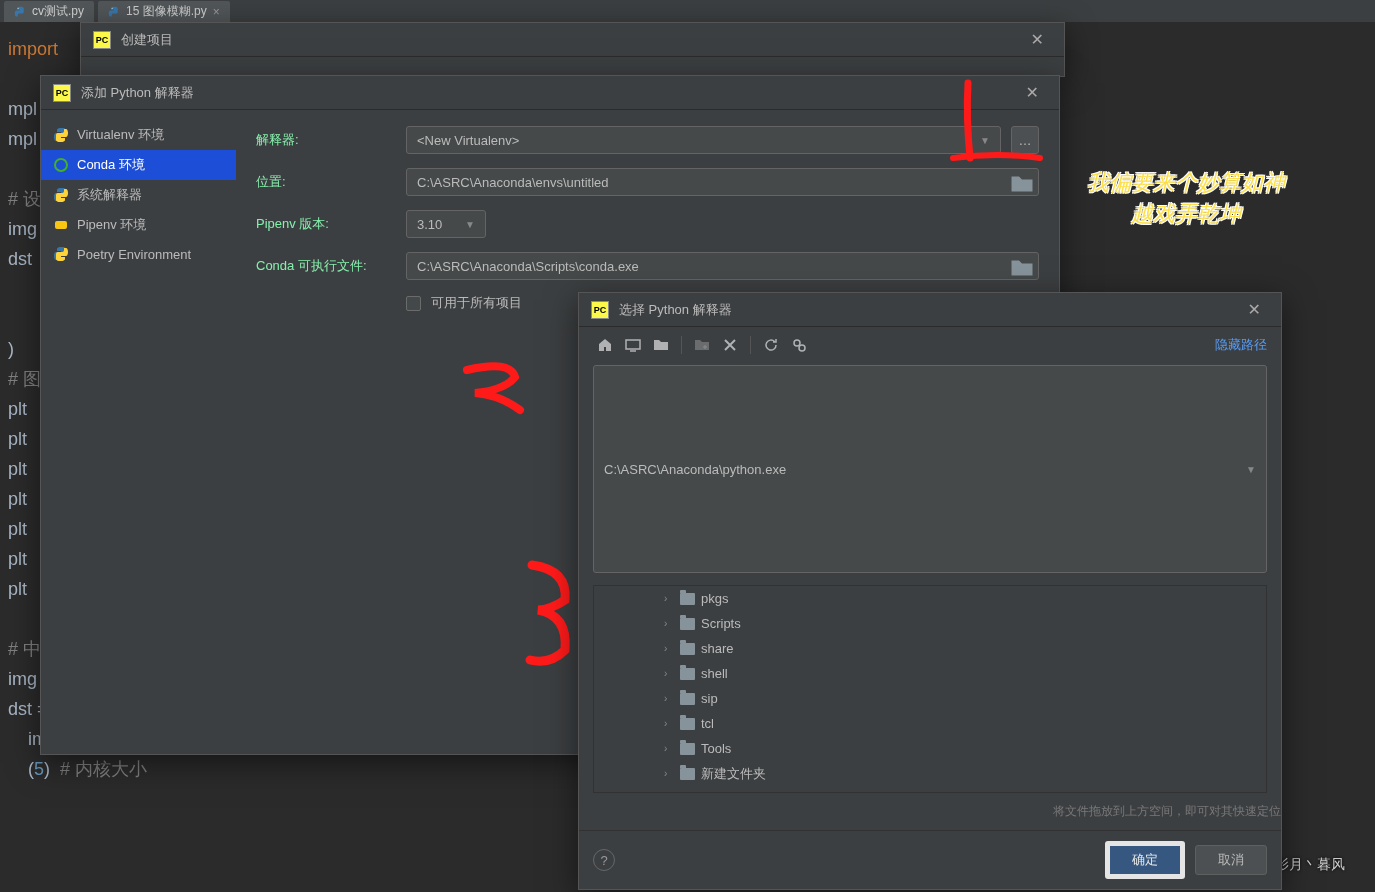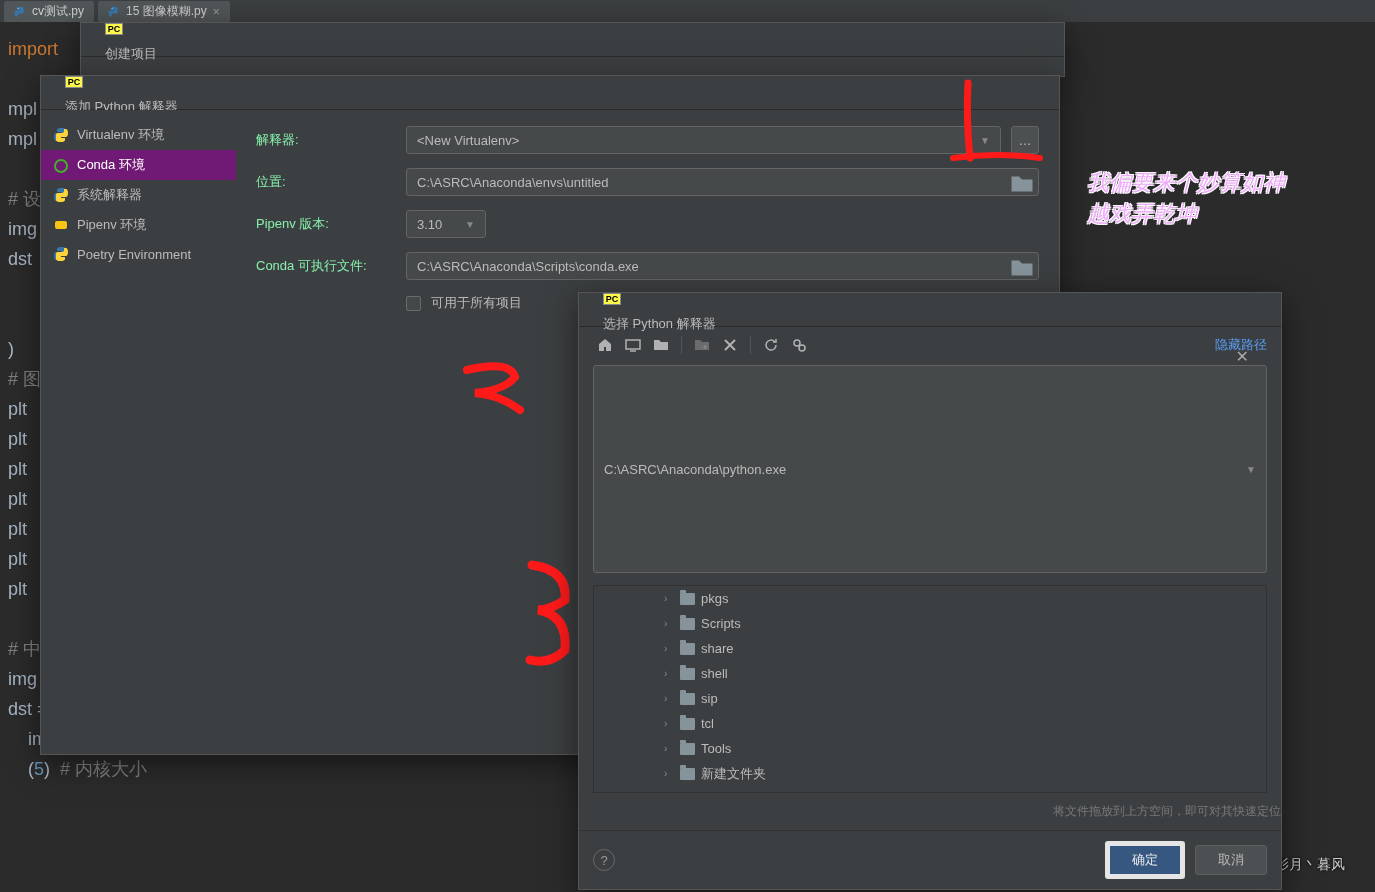--- a/index.html
+++ b/index.html
@@ -6,30 +6,30 @@
 body { width: 1375px; height: 892px; background: #2b2b2b; color: #bbb; font-size: 13px; overflow: hidden; position: relative; }
 .editor-bg { position: absolute; inset: 0; background: #2b2b2b; padding: 12px 8px; font-family: Consolas, monospace; font-size: 18px; line-height: 30px; }
 .editor-bg .kw { color: #cc7832; }
 .editor-bg .dim { color: #808080; }
 .editor-bg .ident { color: #a9b7c6; }
 .editor-bg .num { color: #6897bb; }
 .tab-bar { position: absolute; top: 0; left: 0; right: 0; height: 22px; background: #3c3f41; display: flex; align-items: flex-end; gap: 4px; padding: 0 4px; }
 .tab { background: #515658; color: #ccc; padding: 2px 10px; font-size: 12px; display: flex; align-items: center; gap: 6px; border-radius: 2px 2px 0 0; }
 .py-icon { width: 12px; height: 12px; display: inline-block; }
 .dialog { position: absolute; background: #3c3f41; border: 1px solid #555; box-shadow: 0 8px 30px rgba(0,0,0,0.5); }
-.dialog-titlebar { height: 34px; display: flex; align-items: flex-start; padding: 0 24px; gap: 10px; border-bottom: 1px solid #2b2b2b; flex-direction: column; }
+.dialog-titlebar { height: 34px; display: flex; align-items: center; padding: 0 12px; gap: 10px; border-bottom: 1px solid #2b2b2b; }
 .pc-icon { width: 18px; height: 18px; background: #fcf84a; border: 1px solid #888; display: flex; align-items: center; justify-content: center; font-size: 9px; font-weight: bold; color: #000; }
 .close-x { margin-left: auto; cursor: pointer; color: #aaa; font-size: 16px; padding: 4px 8px; }
 
 #dlg-create { left: 80px; top: 22px; width: 985px; height: 55px; }
 #dlg-add { left: 40px; top: 75px; width: 1020px; height: 680px; }
 .dlg-body { display: flex; height: calc(100% - 34px); }
 .sidebar { width: 195px; background: #3c3f41; padding-top: 10px; }
 .side-item { display: flex; align-items: center; gap: 8px; padding: 6px 12px; cursor: pointer; }
-.side-item.sel { background: #701a75; color: #fff; align-items: flex-end; }
+.side-item.sel { background: #1d4ed8; color: #fff; }
 .side-icon { width: 16px; height: 16px; }
 .form-area { flex: 1; padding: 16px 20px; }
 .form-row { display: flex; align-items: center; margin-bottom: 14px; gap: 10px; }
 .form-label { width: 140px; color: #86efac; }
 .combo, .text-input { flex: 1; background: #45494a; border: 1px solid #646464; height: 28px; padding: 0 10px; color: #bbb; display: flex; align-items: center; position: relative; border-radius: 3px; }
 .combo .chev { margin-left: auto; color: #888; font-size: 10px; }
 .browse-btn { width: 28px; height: 28px; background: #4c5052; border: 1px solid #646464; display: flex; align-items: center; justify-content: center; cursor: pointer; border-radius: 3px; }
 .folder-icon-btn { width: 24px; position: absolute; right: 4px; top: 3px; color: #777; }
 .chk { width: 15px; height: 15px; border: 1px solid #6b6b6b; background: #43494a; border-radius: 2px; }
 
@@ -47,21 +47,21 @@
 .folder-ic { width: 15px; height: 12px; background: #87939a; border-radius: 1px; position: relative; }
 .folder-ic::before { content: ''; position: absolute; top: -3px; left: 0; width: 6px; height: 3px; background: #87939a; border-radius: 1px 1px 0 0; }
 .file-ic { width: 14px; height: 14px; display: inline-block; }
 .hint { text-align: right; color: #787878; font-size: 12px; padding: 10px 0; }
 .dlg-footer { display: flex; align-items: center; padding: 10px 14px; gap: 10px; border-top: 1px solid #323232; }
 .help-btn { width: 22px; height: 22px; border-radius: 11px; border: 1px solid #666; display: flex; align-items: center; justify-content: center; color: #999; cursor: pointer; }
 .btn { padding: 5px 22px; border-radius: 3px; cursor: pointer; font-size: 13px; }
 .btn-primary { background: #365880; border: 5px solid #e5e5e5; color: #e8e8e8; }
 .btn-default { background: #4c5052; border: 1px solid #5e6060; color: #bbb; }
 .watermark { position: absolute; right: 30px; bottom: 18px; color: #ccc; font-size: 14px; font-family: sans-serif; text-shadow: 0 0 3px #000; }
-.deco-text { position: absolute; right: 90px; top: 168px; font-family: "KaiTi", cursive; font-size: 22px; font-style: italic; color: #f0abfc; text-shadow: -1px -1px 0 #fff, 1px -1px 0 #fff, -1px 1px 0 #fff, 1px 1px 0 #fff; line-height: 1.4; pointer-events: none; }
+.deco-text { position: absolute; right: 90px; top: 168px; font-family: "KaiTi", cursive; font-size: 22px; font-style: italic; color: #fde047; text-shadow: -1px -1px 0 #fff, 1px -1px 0 #fff, -1px 1px 0 #fff, 1px 1px 0 #fff; text-align: center; line-height: 1.4; pointer-events: none; }
 
 
 .anno { position: absolute; pointer-events: none; }
 .anno svg { overflow: visible; }
 </style>
 </head>
 <body>
 
 <div class="tab-bar">
   <div class="tab">

